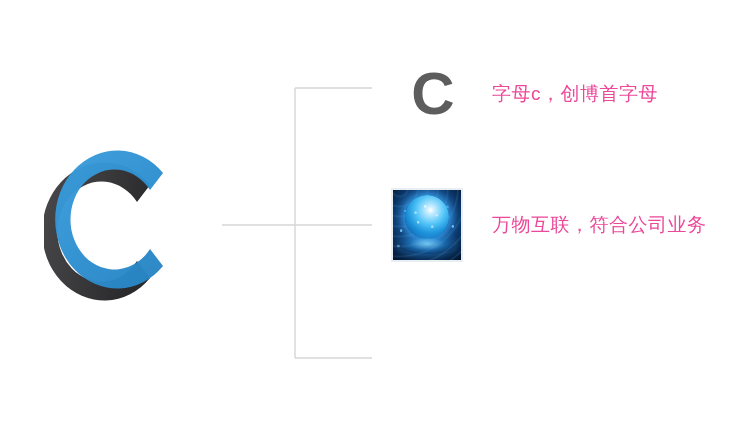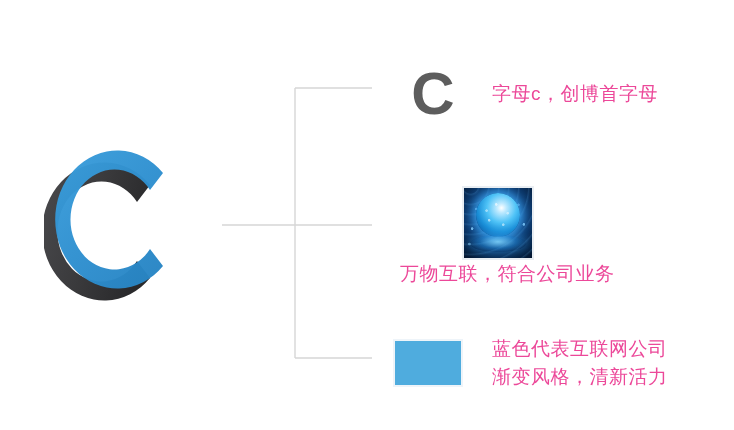--- a/index.html
+++ b/index.html
@@ -44,21 +44,21 @@
   }
   .connector svg { display: block; width: 180px; height: 300px; }
 
   
   .row {
     position: absolute;
     display: flex;
     align-items: center;
   }
   .row-1 { left: 380px; top: 58px;  height: 72px; }
-  .row-2 { left: 380px; top: 186px; height: 78px; flex-direction: column; }
+  .row-2 { left: 380px; top: 186px; height: 78px; }
   .row-3 { left: 380px; top: 330px; height: 66px; }
 
   .visual {
     flex: 0 0 auto;
     display: flex;
     align-items: center;
     justify-content: center;
     width: 92px;
   }
 
@@ -227,21 +227,14 @@
       <div class="globe-thumb">
         <div class="rings"></div>
         <div class="nodes"></div>
         <div class="sphere"></div>
         <div class="base"></div>
       </div>
     </div>
     <div class="caption">万物互联，符合公司业务</div>
   </div>
 
-  <div class="row row-3">
-    <div class="visual">
-      <div class="color-swatch" style="background: rgb(79, 172, 222);"></div>
-    </div>
-    <div class="caption">蓝色代表互联网公司
-渐变风格，清新活力</div>
-  </div>
 
 </div>
 
 </body></html>

